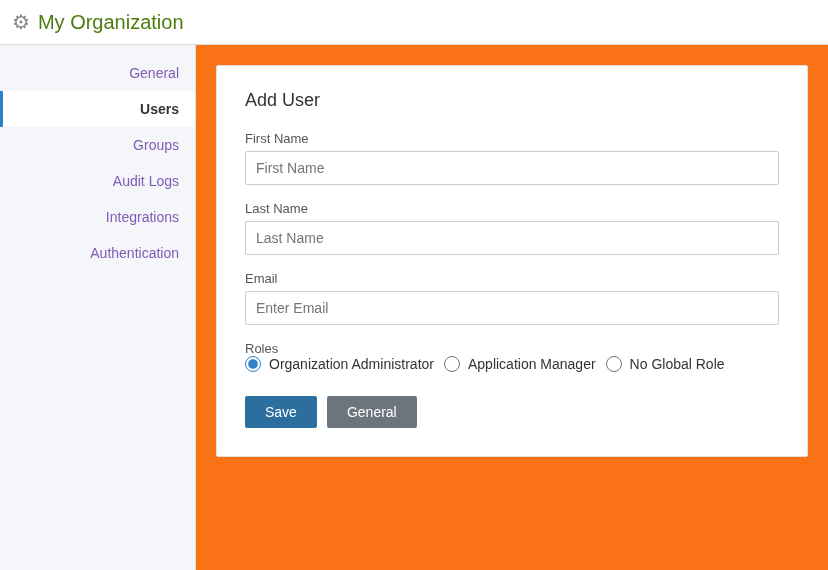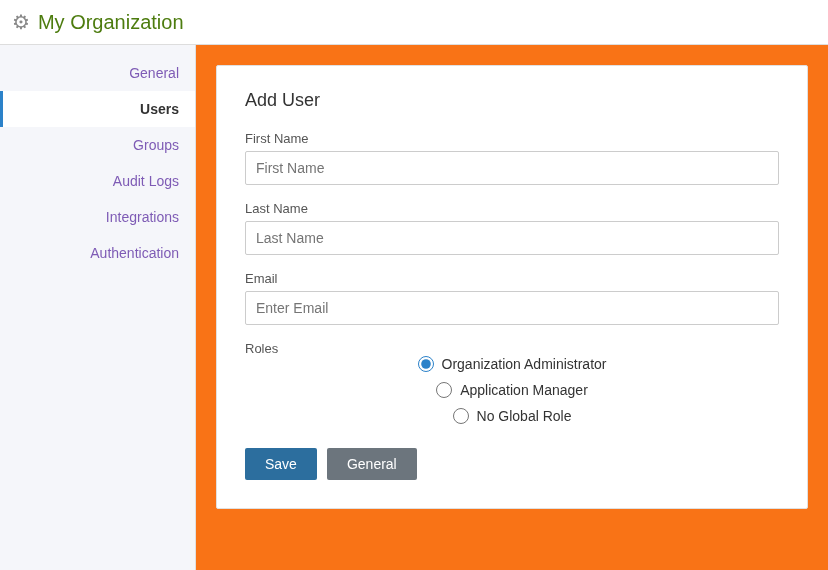--- a/index.html
+++ b/index.html
@@ -109,24 +109,22 @@
       outline: none;
     }
 
     .roles-label {
       color: #555;
       font-size: 13px;
     }
 
     .radio-group {
       display: flex;
-      flex-direction: column;
       gap: 10px;
       margin-bottom: 24px;
-      align-items: center;
     }
 
     .radio-item {
       display: flex;
       align-items: center;
       gap: 8px;
       cursor: pointer;
     }
 
     .radio-input {

